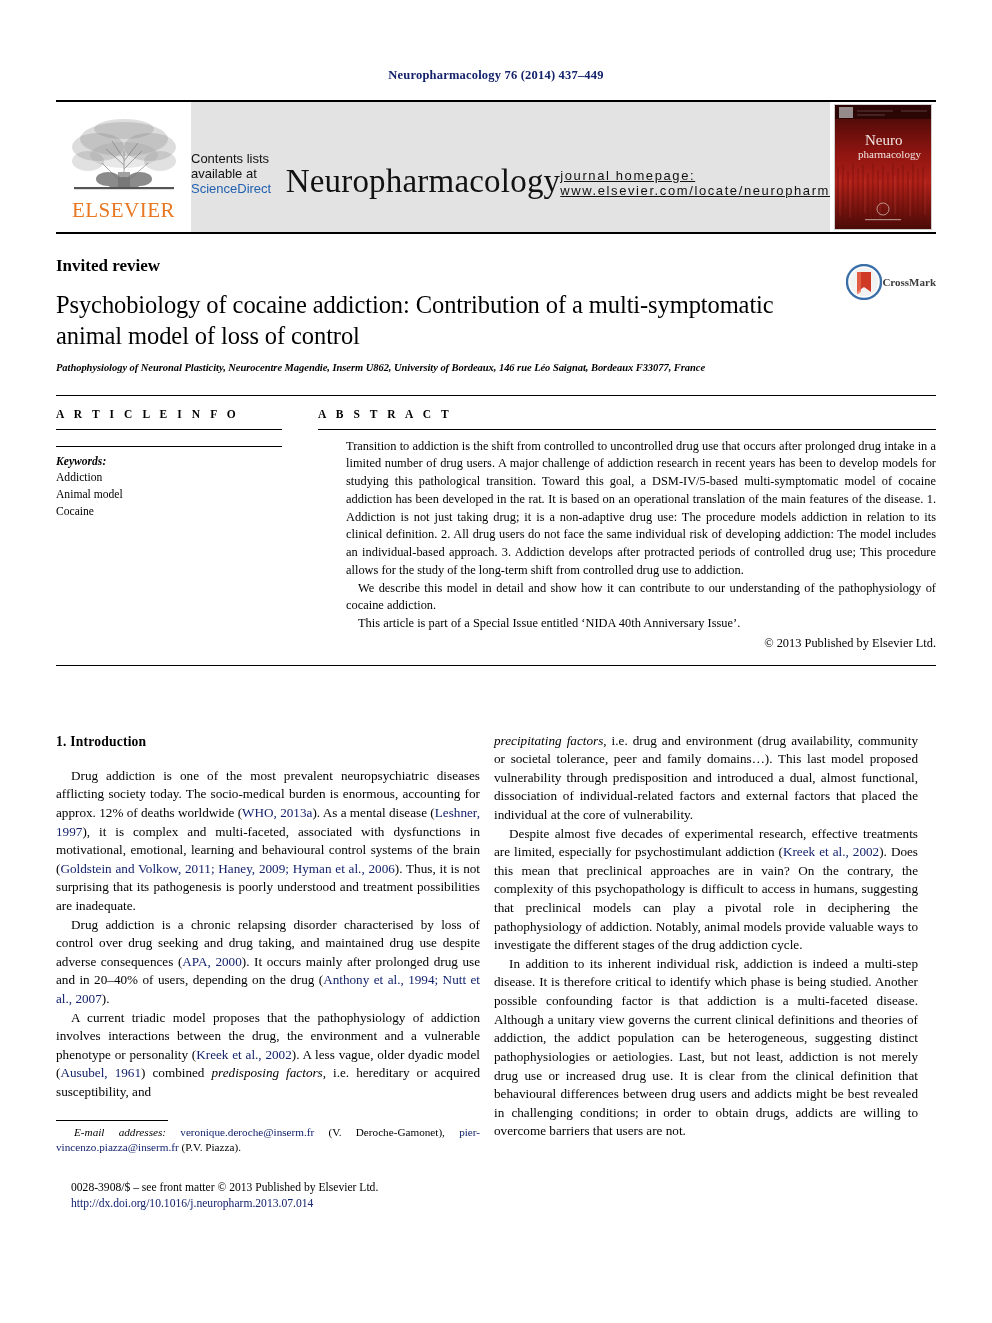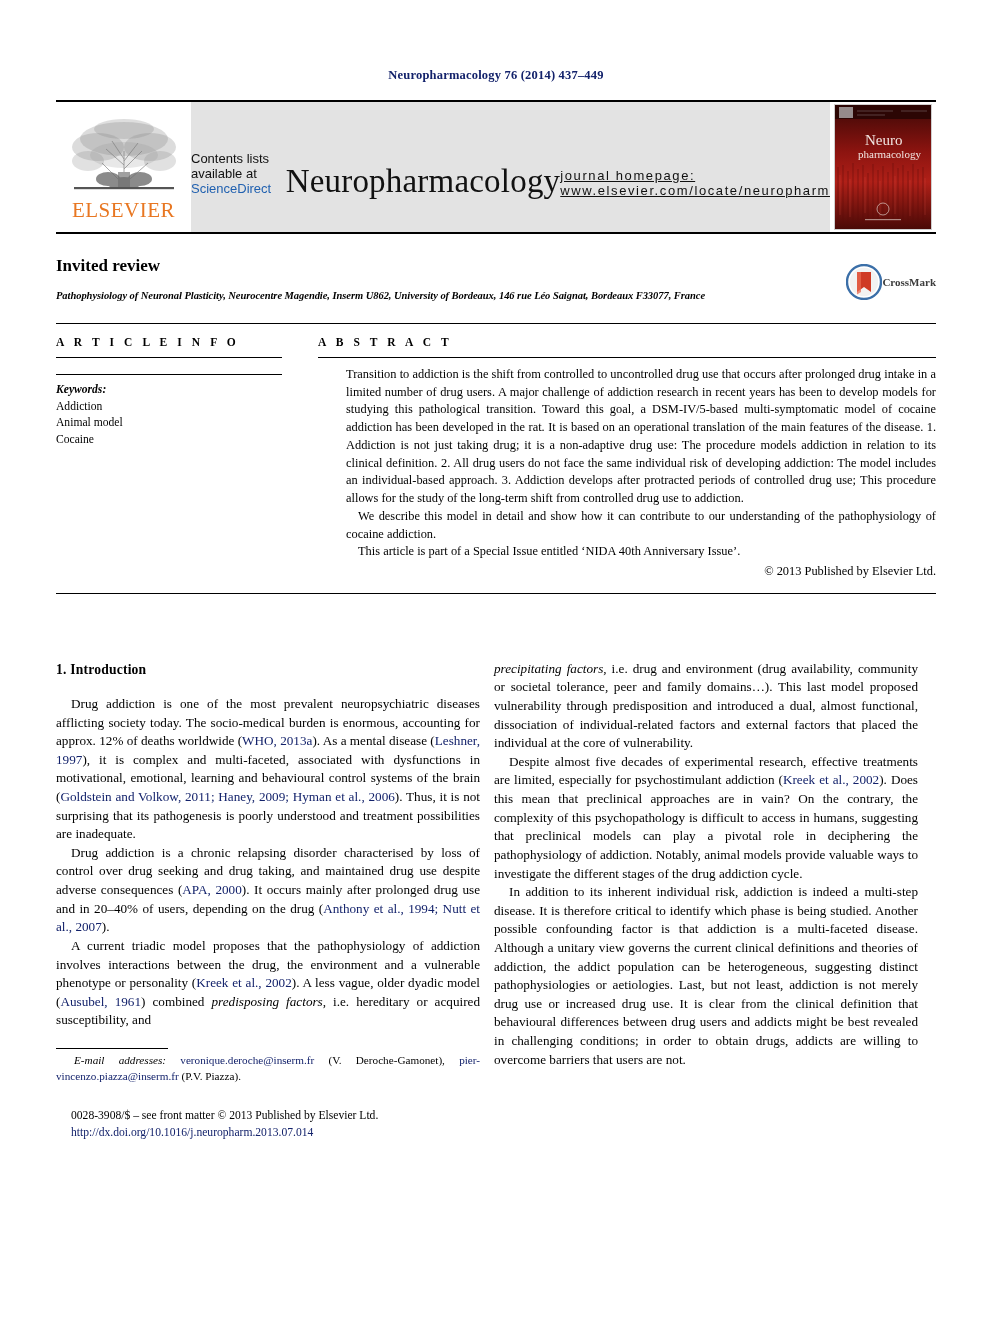--- a/index.html
+++ b/index.html
@@ -351,20 +351,21 @@
           <text x="23" y="53" font-family="'Liberation Serif',serif" font-size="11" fill="#f2e6e2">pharmacology</text>
           <circle cx="48" cy="104" r="6" fill="none" stroke="#e8dcd6" stroke-width="0.8" opacity="0.8"></circle>
           <rect x="30" y="114" width="36" height="1.2" fill="#e8dcd6" opacity="0.6"></rect>
         </svg>
       </div>
     </div>
   </div>
 
   <div class="titleblock">
     <div class="invited-review">Invited review</div>
+    <h1 class="article-title">Psychobiology of cocaine addiction: Contribution of a multi-symptomatic animal model of loss of control</h1>
     <div class="affiliation">Pathophysiology of Neuronal Plasticity, Neurocentre Magendie, Inserm U862, University of Bordeaux, 146 rue Léo Saignat, Bordeaux F33077, France</div>
 
     <div class="crossmark">
       <svg width="36" height="36" viewBox="0 0 36 36">
         <circle cx="18" cy="18" r="17" fill="#ffffff" stroke="#3b6fa8" stroke-width="2.4"></circle>
         <circle cx="18" cy="18" r="14.2" fill="#f2f2f2"></circle>
         <path d="M11 8 h14 v20 l-7 -5 l-7 5 z" fill="#cf3a25"></path>
         <path d="M11 8 h4 v20 l-4 2.6 z" fill="#e8684f" opacity="0.75"></path>
       </svg>
       <span class="crossmark-label">CrossMark</span>

